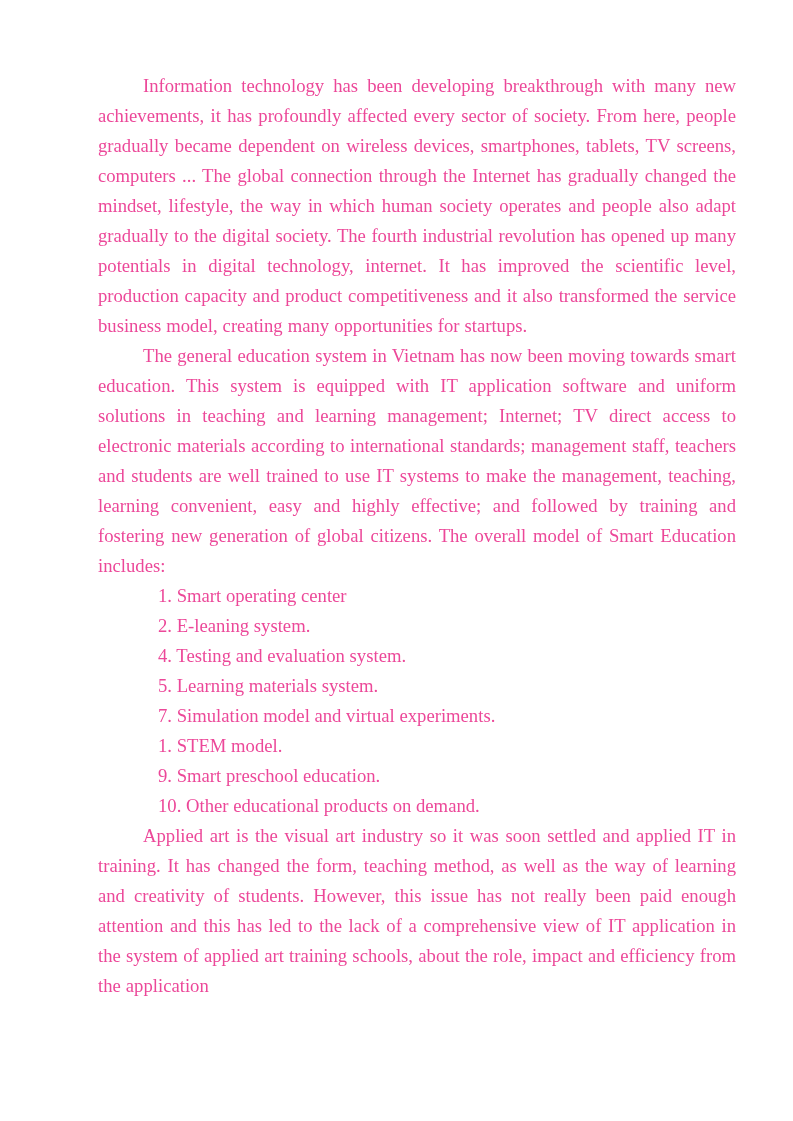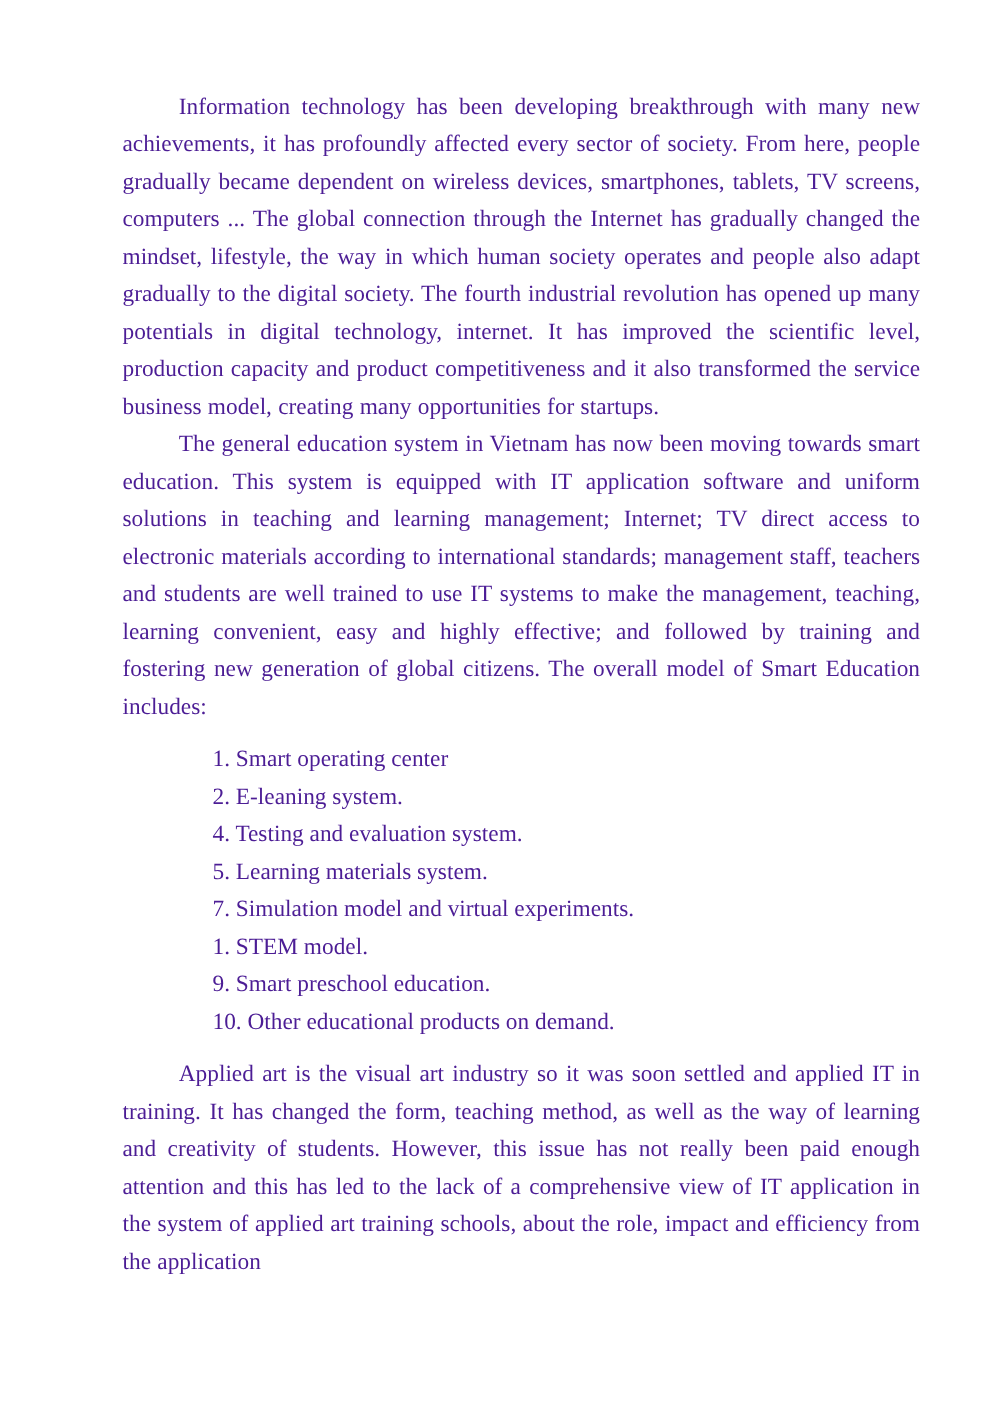--- a/index.html
+++ b/index.html
@@ -10,31 +10,31 @@
   .page {
     position: relative;
     width: 793px;
     height: 1121px;
     background: #ffffff;
     box-sizing: border-box;
     padding: 71px 57px 0 98px;
     font-family: "Liberation Serif", "DejaVu Serif", serif;
     font-size: 14pt;
     line-height: 30px;
-    color: #4c1d95;
+    color: #ec4899;
     overflow: hidden;
   }
   .body-par {
     margin: 0;
     text-align: justify;
     text-indent: 45px;
     word-spacing: 0.02em;
   }
   .list-block {
-    margin: 12px;
+    margin: 0;
   }
   .list-item {
     margin: 0 0 0 60px;
     text-align: left;
   }
 </style>
 </head>
 <body>
 
 <div class="page">

